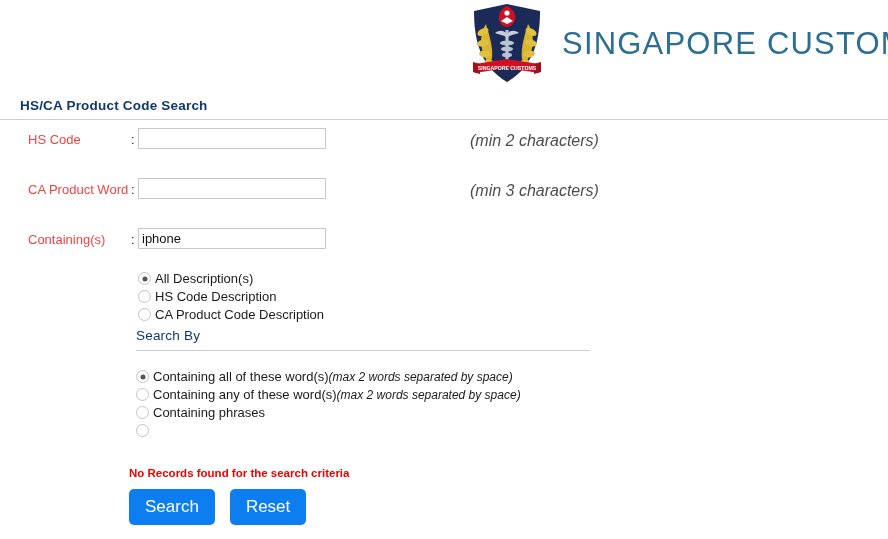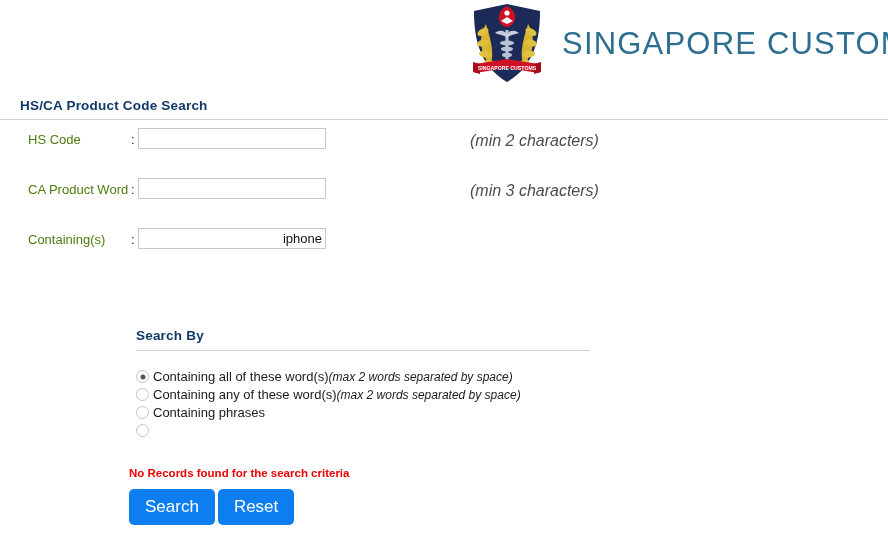--- a/index.html
+++ b/index.html
@@ -76,21 +76,21 @@
   }
   .field-row {
     position: relative;
     height: 50px;
   }
   .field-label {
     position: absolute;
     left: 28px;
     top: 4px;
     font-size: 13px;
-    color: #4d7c0f;
+    color: #ef4444;
     white-space: nowrap;
     text-align: right;
   }
   .field-colon {
     position: absolute;
     left: 131px;
     top: 4px;
     font-size: 13px;
     color: #222222;
   }
@@ -101,21 +101,20 @@
     width: 180px;
     height: 19px;
     border: 1px solid #c8c8c8;
     background: #ffffff;
     font-family: "Liberation Sans", sans-serif;
     font-size: 13px;
     color: #111111;
     padding: 0 3px;
     box-sizing: content-box;
     outline: none;
-    text-align: right;
   }
   .hint {
     position: absolute;
     left: 470px;
     top: 4px;
     font-style: italic;
     font-size: 16px;
     color: #4d4d4d;
     white-space: nowrap;
   }
@@ -165,21 +164,21 @@
 
   
   .searchby {
     position: absolute;
     left: 136px;
     top: 328px;
     width: 454px;
   }
   .searchby .sb-title {
     font-size: 13.5px;
-    font-weight: bold;
+    font-weight: normal;
     color: #11396b;
     padding-bottom: 7px;
     letter-spacing: .2px;
   }
   .searchby .sb-rule {
     height: 1px;
     background: #cfcfcf;
     width: 454px;
   }
   .sb-options {
@@ -196,21 +195,21 @@
     font-size: 11.5px;
     font-weight: bold;
     color: #ee0000;
     white-space: nowrap;
   }
   .btn-row {
     position: absolute;
     left: 129px;
     top: 489px;
     display: flex;
-    gap: 3px;
+    gap: 15px;
     border-radius: 10px;
   }
   .btn {
     background: #0d7ef0;
     color: #ffffff;
     border: none;
     border-radius: 5px;
     font-family: "Liberation Sans", sans-serif;
     font-size: 17px;
     padding: 8px 16px;
@@ -280,20 +279,34 @@
     <input class="text-input" type="text" value="" style="">
     <span class="hint">(min 3 characters)</span>
   </div>
 
   <div class="field-row">
     <span class="field-label">Containing(s)</span>
     <span class="field-colon">:</span>
     <input class="text-input" type="text" value="iphone" style="">
   </div>
 
+  <div class="radio-list" style="top:142px;">
+    <div class="radio-row">
+      <span class="radio checked"></span>
+      <span class="radio-label">All Description(s)</span>
+    </div>
+    <div class="radio-row">
+      <span class="radio"></span>
+      <span class="radio-label">HS Code Description</span>
+    </div>
+    <div class="radio-row">
+      <span class="radio"></span>
+      <span class="radio-label">CA Product Code Description</span>
+    </div>
+  </div>
 </div>
 
 <div class="searchby">
   <div class="sb-title">Search By</div>
   <div class="sb-rule"></div>
 
   <div class="sb-options">
     <div class="radio-row">
       <span class="radio checked"></span>
       <span class="radio-label">Containing all of these word(s)</span>

